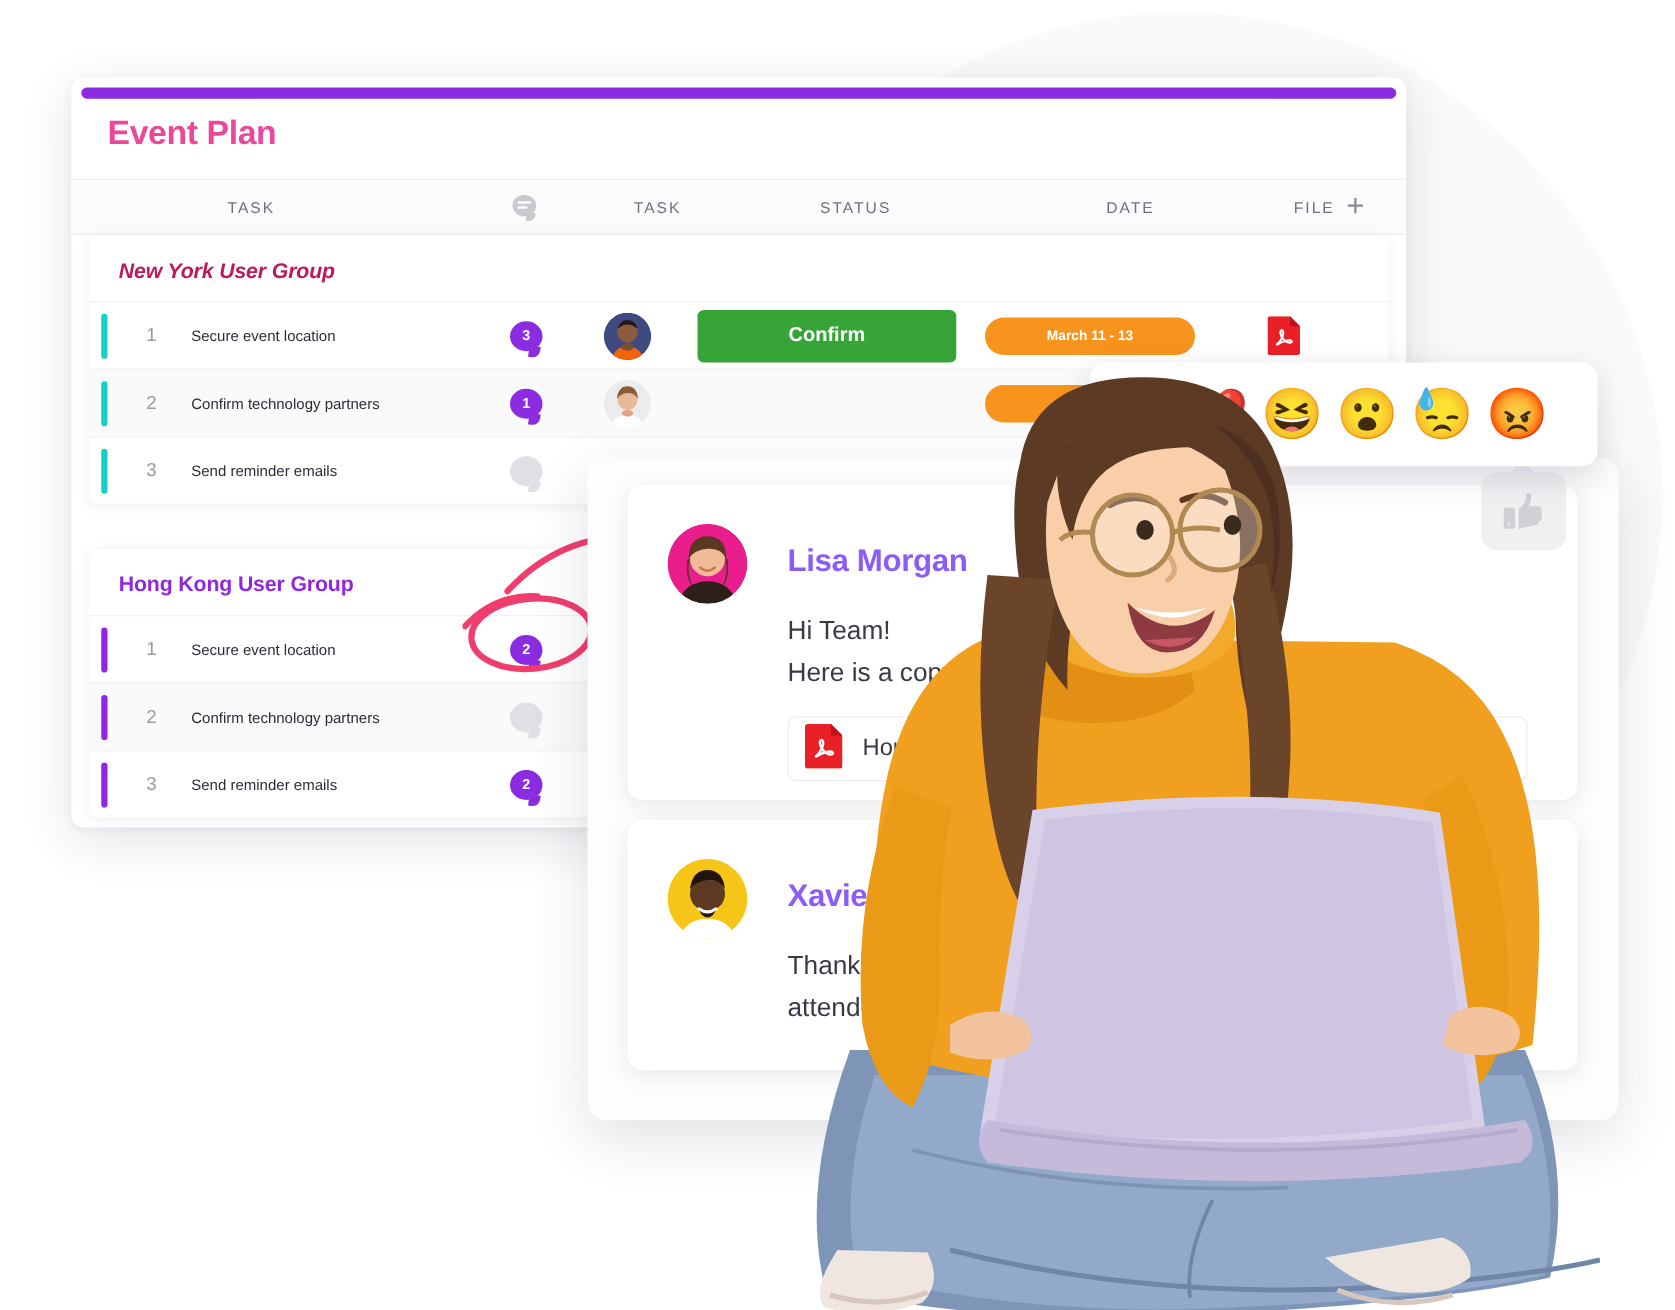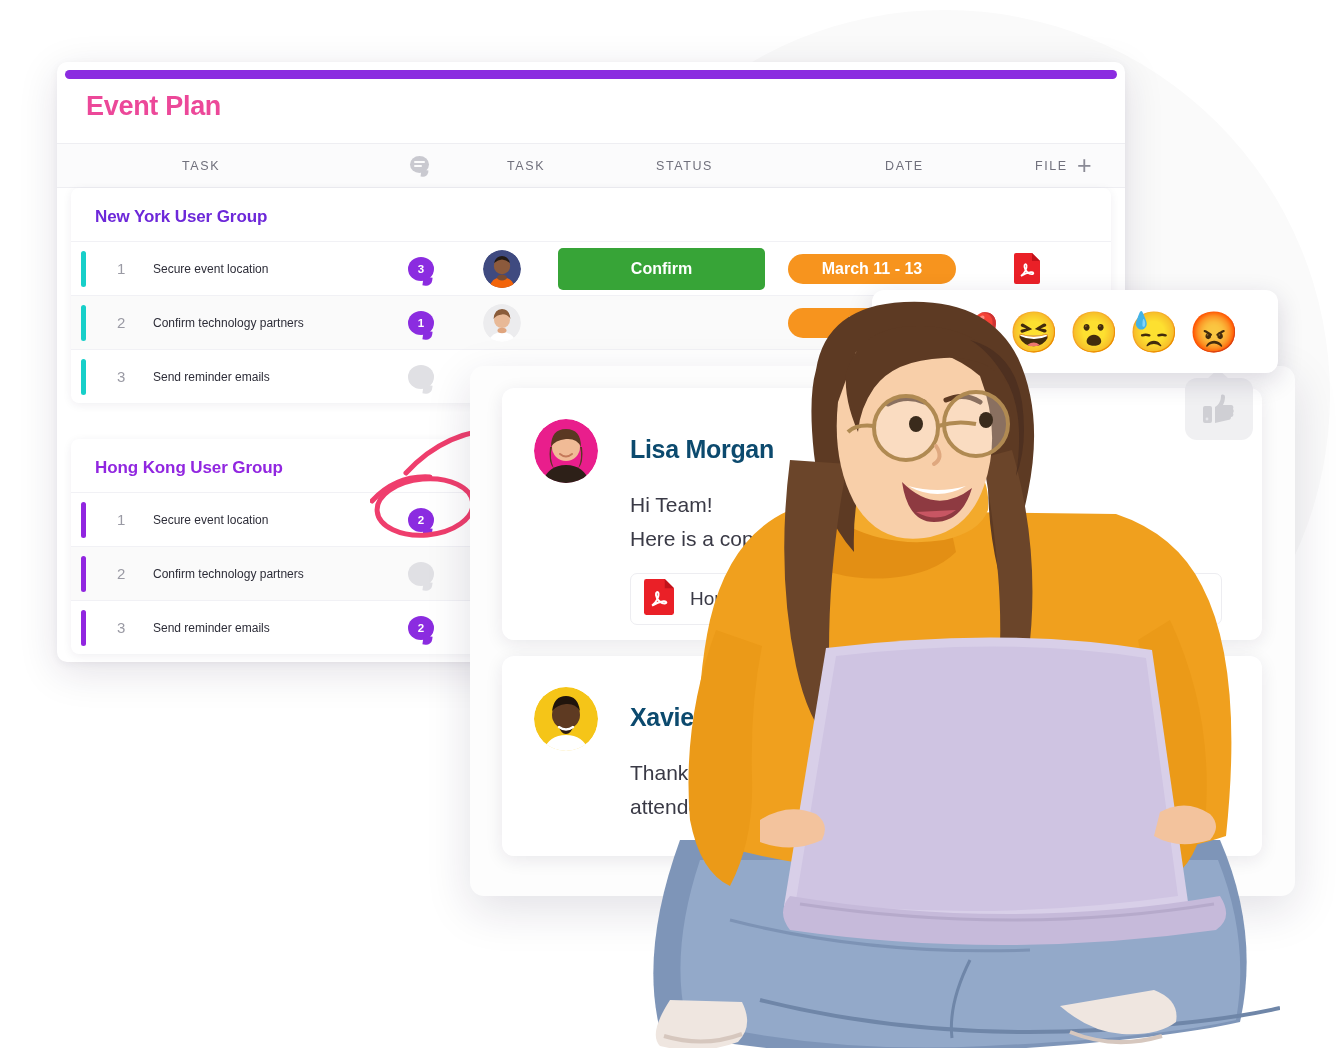--- a/index.html
+++ b/index.html
@@ -76,21 +76,21 @@
     box-shadow: 0 2px 10px rgba(40,30,70,.07);
     overflow: hidden;
   }
   .group-ny { top: 126px; }
   .group-hk { top: 377px; }
   .group-label {
     padding: 19px 0 14px 24px;
     font-size: 17px; font-weight: bold;
     letter-spacing: -.1px;
   }
-  .label-teal   { color: #6d28d9; }
+  .label-teal   { color: #be185d; font-style: italic; }
   .label-purple { color: #9126e0; }
 
   .row {
     position: relative;
     height: 54px;
     border-top: 1px solid #f1f1f5;
     display: flex; align-items: center;
   }
   .row.alt { background: #fafafa; }
   .row-accent {
@@ -160,21 +160,21 @@
   }
   .st-complete { background: #37a437; }
   .st-progress { background: #f9b233; }
 
   
   .date-pill {
     position: absolute; left: 717px;
     width: 168px; height: 30px;
     border-radius: 15px; background: #f7941e;
     display:flex; align-items:center; justify-content:center;
-    color:#fff; font-size: 16px; font-weight: bold;
+    color:#fff; font-size: 11px; font-weight: bold;
   }
   .pdf-file-cell { position:absolute; left: 943px; width:26px; height:31px; font-size:16px; }
 
   
   .annotation { position:absolute; left:370px; top:415px; pointer-events:none; }
 
   
   .reaction-bar {
     position: absolute; left: 872px; top: 290px;
     width: 406px; height: 83px;
@@ -228,21 +228,21 @@
   .card-lisa   { top: 22px;  height: 252px; }
   .card-xavier { top: 290px; height: 200px; }
 
   .msg-avatar {
     position: absolute; left: 32px; top: 31px;
     width: 64px; height: 64px; border-radius: 50%;
     overflow:hidden;
   }
   .msg-name {
     position: absolute; left: 128px; top: 47px;
-    font-size: 25px; font-weight: bold; color: #0c4a6e;
+    font-size: 25px; font-weight: bold; color: #8b5cf6;
     letter-spacing: -.3px;
   }
   .msg-body {
     position: absolute; left: 128px; top: 100px;
     font-size: 21px; color: #3a3a46; line-height: 34px;
     white-space: nowrap;
   }
   .mention {
     color:#8b2ce0; background:#f4eafd; border-radius:4px;
     padding: 0 5px;

